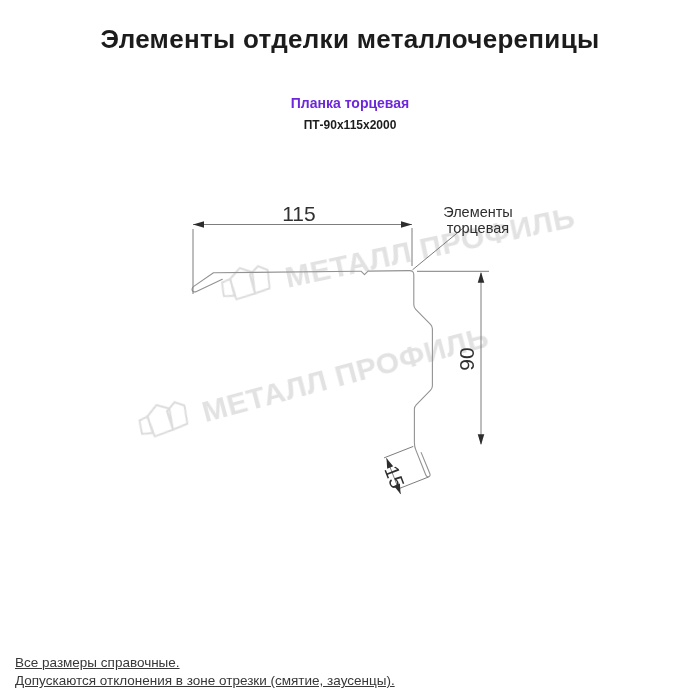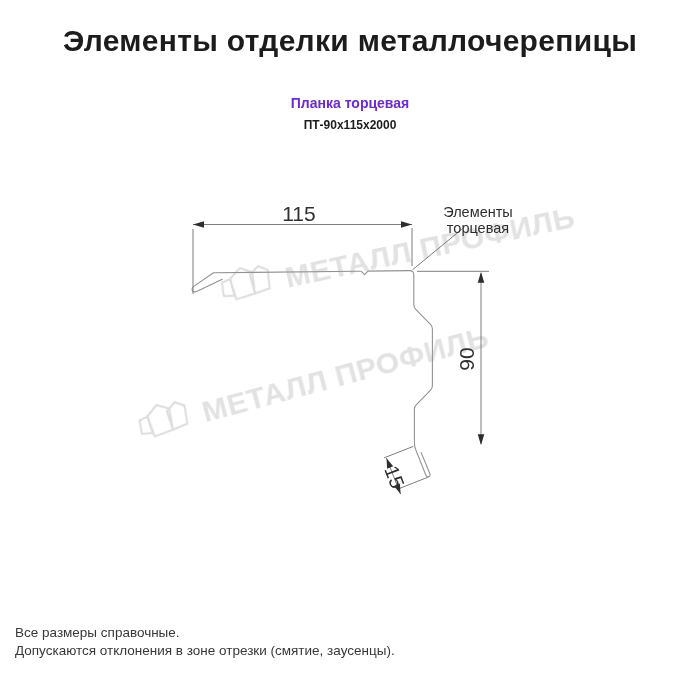--- a/index.html
+++ b/index.html
@@ -1,20 +1,20 @@
 <!DOCTYPE html>
 <html><head>
 <meta charset="utf-8">
 <style>
   html,body{margin:0;padding:0;background:#ffffff;}
   .page{position:relative;width:700px;height:700px;background:#fff;overflow:hidden;
         font-family:"Liberation Sans",sans-serif;color:#1f1f1f;}
   
   .title{position:absolute;left:0;top:24px;width:700px;text-align:center;
-         font-size:30px;font-weight:bold;letter-spacing:.3px;color:#1c1c1c;}
+         font-size:26px;font-weight:bold;letter-spacing:.3px;color:#1c1c1c;}
   .subtitle{position:absolute;left:0;top:95px;width:700px;text-align:center;
          font-size:14px;font-weight:bold;color:#6d28d9;}
   .code{position:absolute;left:0;top:118px;width:700px;text-align:center;
          font-size:12px;font-weight:bold;color:#1c1c1c;}
   
   .wm{position:absolute;display:flex;align-items:center;gap:9px;
       color:#e2e2e2;font-weight:bold;font-size:30px;letter-spacing:.5px;
       white-space:nowrap;transform-origin:left center;filter:blur(.5px);
       z-index:1;user-select:none;}
   .wm-1{left:220px;top:269px;height:46px;transform:rotate(-12deg);}
@@ -23,22 +23,22 @@
   
   .draw-svg{position:absolute;left:0;top:0;z-index:2;}
   .profile{fill:none;stroke:#929292;stroke-width:1.1;stroke-linejoin:round;stroke-linecap:round;}
   .dim{stroke:#7d7d7d;stroke-width:1;fill:none;}
   .arr{fill:#2d2d2d;stroke:none;}
   .dimtext{fill:#303030;font-family:"Liberation Sans",sans-serif;font-size:21px;}
   .dimtext-sm{fill:#303030;font-family:"Liberation Sans",sans-serif;font-size:20px;}
   .face-label{position:absolute;left:436px;top:204px;width:84px;z-index:3;
       text-align:center;font-size:14.5px;line-height:16px;color:#2e2e2e;}
   
-  .footer{position:absolute;left:15px;top:624px;z-index:3;
-      font-size:13.5px;line-height:18px;color:#383838;}
+  .footer{position:absolute;left:15px;top:654px;z-index:3;
+      font-size:13.5px;line-height:18px;color:#383838;text-decoration:underline;}
 </style>
 </head>
 <body>
 
 <div class="page">
 
   <div class="title">Элементы отделки металлочерепицы</div>
   <div class="subtitle">Планка торцевая</div>
   <div class="code">ПТ-90х115х2000</div>
 

